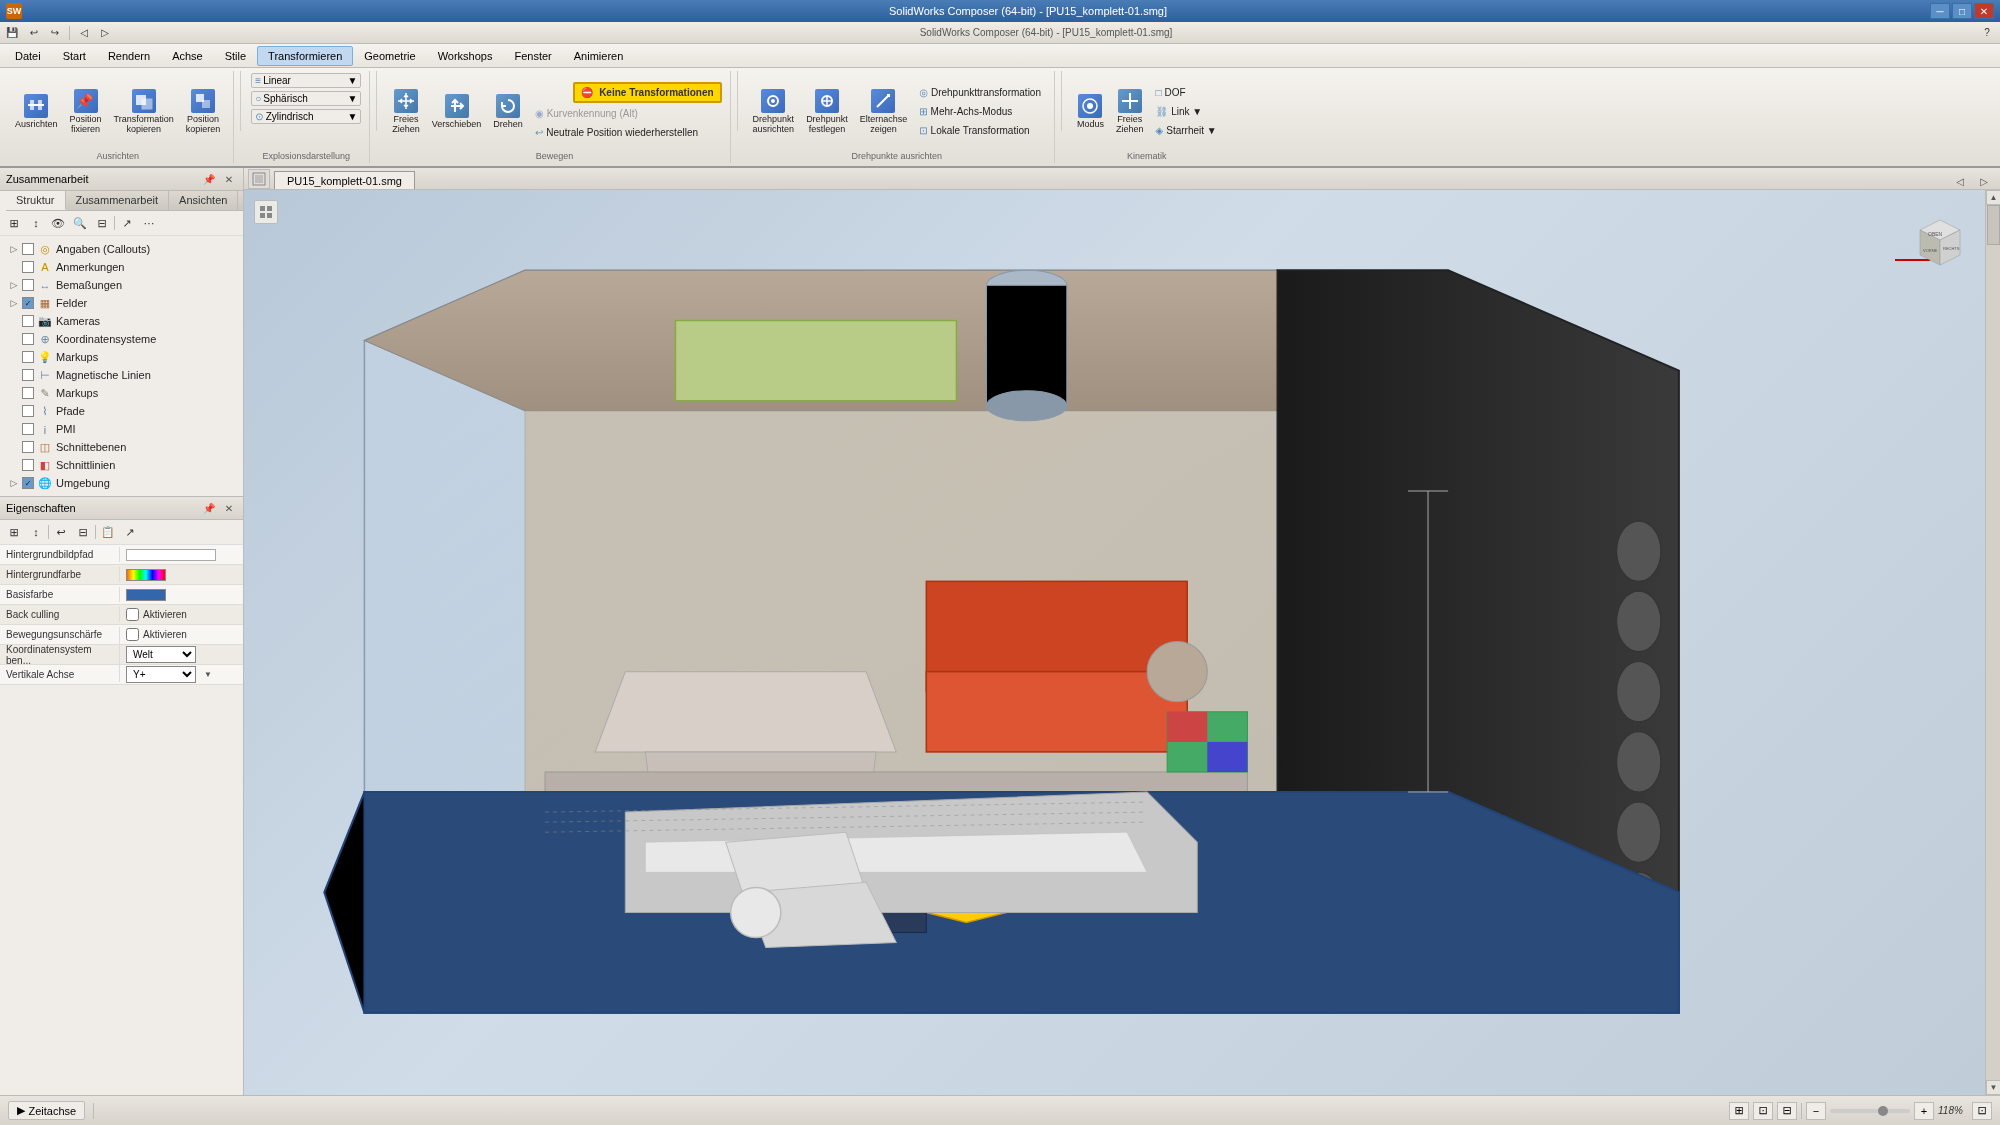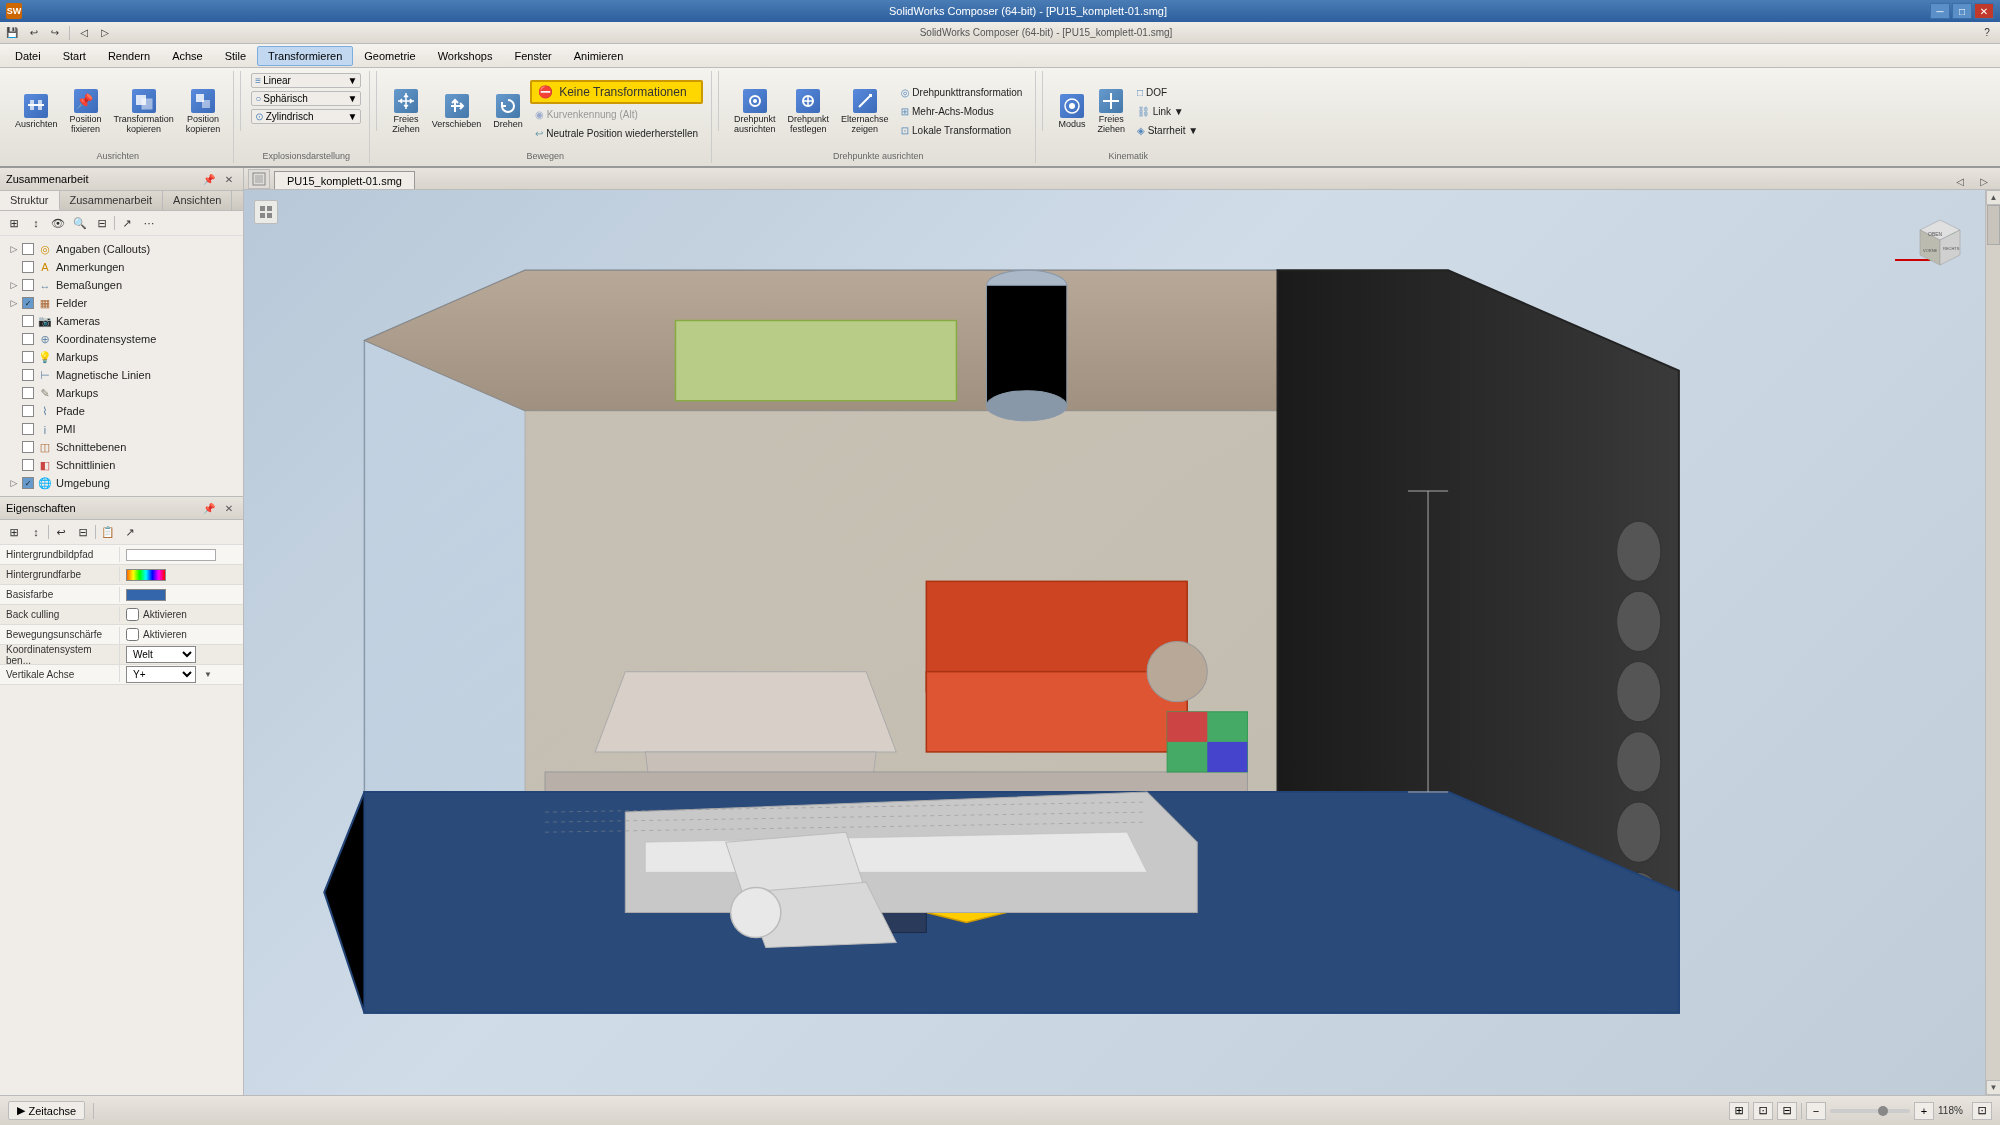--- a/index.html
+++ b/index.html
@@ -142,24 +142,25 @@
       cursor: pointer;
       display: flex;
       align-items: center;
       gap: 2px;
     }
     .highlighted-btn {
       background: #ffd700;
       border: 2px solid #cc9900;
       border-radius: 2px;
       padding: 3px 6px;
-      font-size: 12px;
-      font-weight: normal;
+      font-size: 10px;
+      font-weight: bold;
       color: #333;
       cursor: pointer;
+      margin-left: 43px;
     }
 
     
     #main-area {
       display: flex;
       height: calc(1125px - 22px - 22px - 24px - 100px - 30px);
     }
 
     
     #left-panel {
@@ -187,20 +188,21 @@
     .panel-icon-btn {
       width: 16px; height: 16px;
       display: flex; align-items: center; justify-content: center;
       cursor: pointer; font-size: 10px; color: #555;
       border: 1px solid transparent;
     }
     .panel-tabs {
       display: flex;
       background: linear-gradient(to bottom, #ddd9d0, #ccc8c0);
       border-bottom: 1px solid #bbb;
+      margin-left: 6px;
     }
     .panel-tab {
       padding: 3px 10px;
       cursor: pointer;
       font-size: 11px;
       border-right: 1px solid #bbb;
       color: #333;
     }
     .panel-tab.active {
       background: #f0ede8;
@@ -433,21 +435,21 @@
       position: relative;
     }
     .zoom-thumb {
       position: absolute;
       width: 10px; height: 10px;
       background: #888;
       border-radius: 50%;
       top: -3px;
       left: 60%;
     }
-    .zoom-pct { font-size: 10px; color: #333; width: 30px; }
+    .zoom-pct { font-size: 10px; color: #333; width: 30px; font-style: italic; }
 
     
     #vert-scrollbar {
       position: absolute;
       right: 0;
       top: 0;
       bottom: 0;
       width: 15px;
       background: #d4d0c8;
       border-left: 1px solid #bbb;

